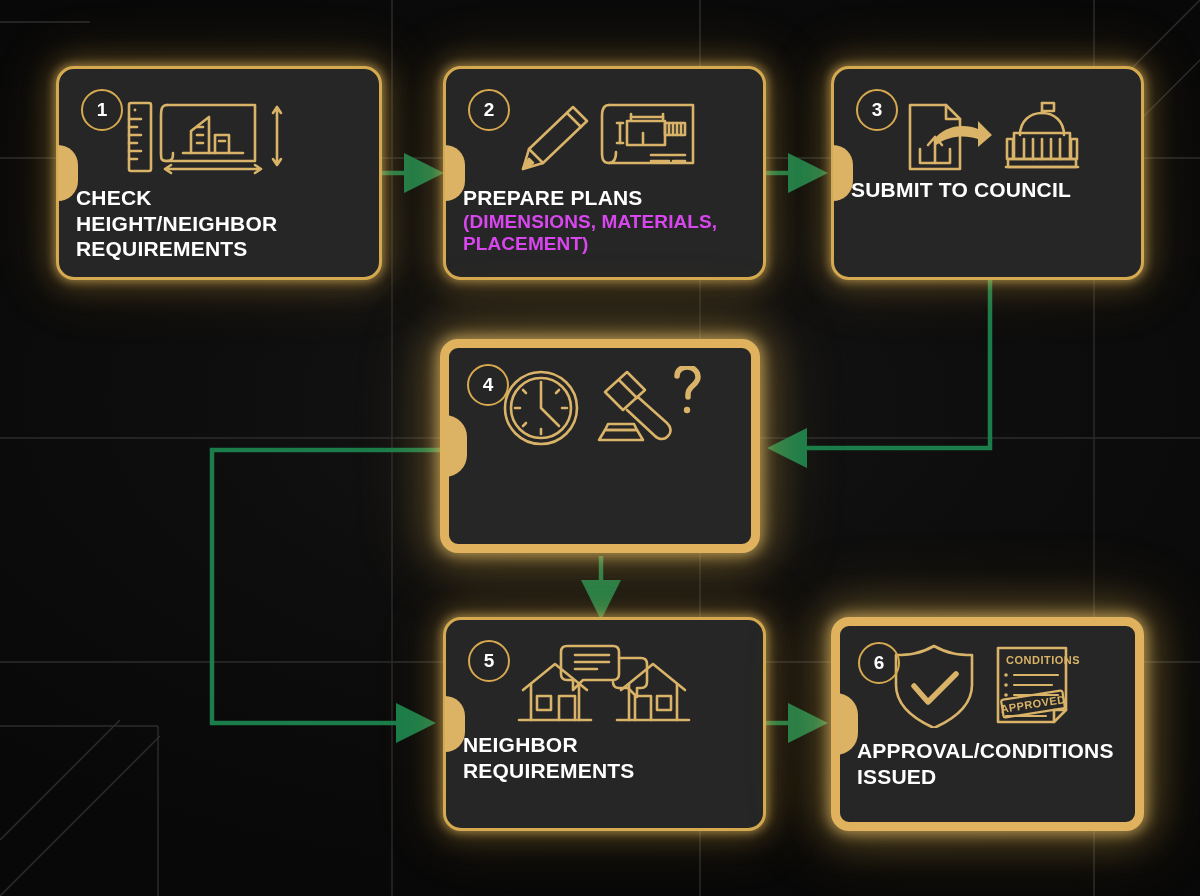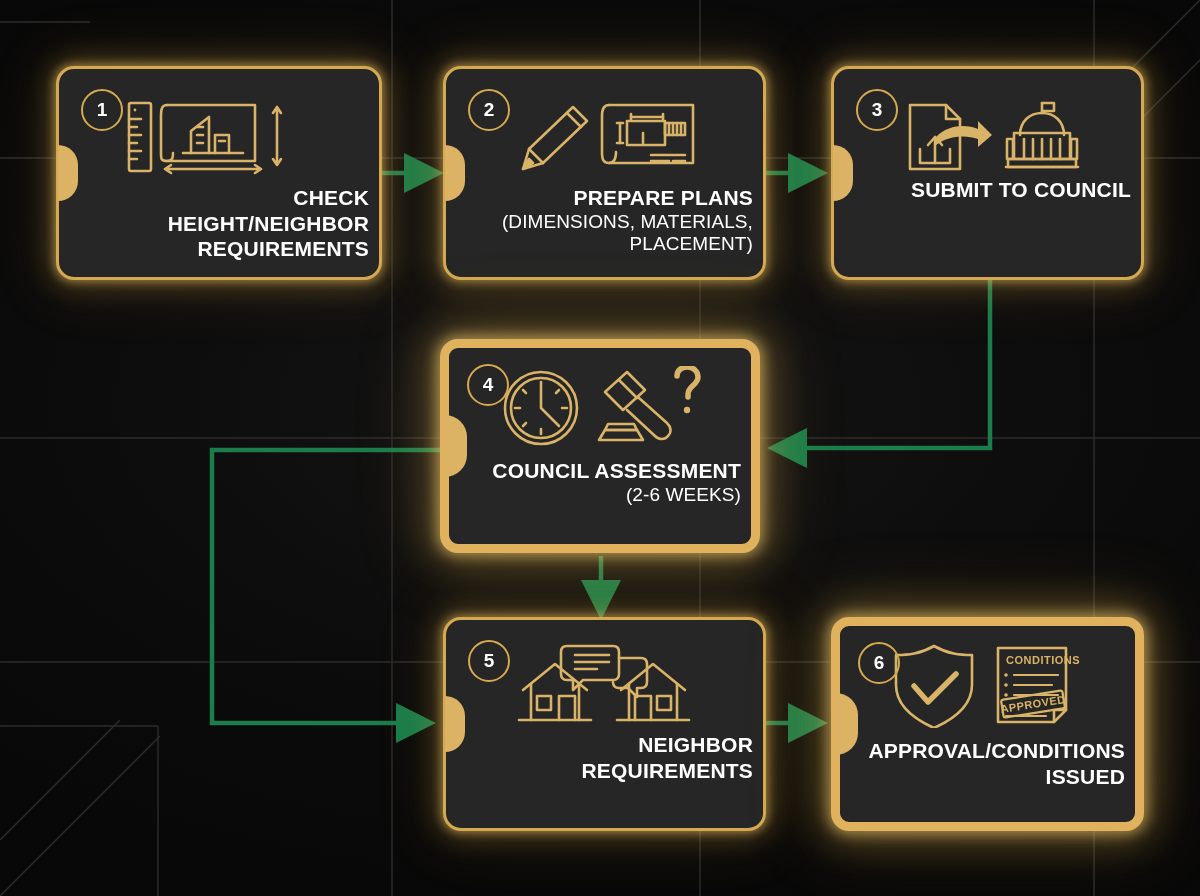--- a/index.html
+++ b/index.html
@@ -98,34 +98,34 @@
     display: flex;
     align-items: flex-end;
     justify-content: center;
     width: 100%;
   }
   .card.thick .icon-wrap { margin-top: 16px; }
 
   .labels {
     margin-top: 8px;
     width: 100%;
-    text-align: right;
-    padding: 0 10px;
+    text-align: left;
+    padding: 0 17px;
     box-sizing: border-box;
   }
   .title {
     color: #ffffff;
     font-weight: bold;
     font-size: 21px;
     line-height: 1.22;
     letter-spacing: 0.2px;
   }
   .subtitle {
-    color: #ffffff;
-    font-weight: normal;
+    color: #d946ef;
+    font-weight: bold;
     font-size: 19px;
     line-height: 1.2;
     letter-spacing: 0.1px;
   }
 </style>
 </head>
 <body>
 
 <div id="stage">
 
@@ -292,24 +292,20 @@
         <path d="M46 22 v20 l14 14"></path>
         <path d="M110 26 l22 -20 l18 18 l-22 20 z"></path>
         <line x1="124" y1="14" x2="142" y2="32"></line>
         <path d="M132 44 l28 26 c4 4 10 4 13 0 c4 -4 3 -9 -1 -13 l-28 -25"></path>
         <path d="M104 74 h44 l-6 -10 h-32 z"></path>
         <path d="M110 64 h32 l-3 -6 h-26 z"></path>
         <path d="M182 10 c0 -6 5 -9 10 -9 c6 0 11 4 11 10 c0 8 -10 9 -10 17 v3" stroke-width="5.5"></path>
         <circle cx="192" cy="44" r="3.2" fill="#d9b368" stroke="none"></circle>
       </svg>
     </div>
-    <div class="labels">
-      <div class="title">COUNCIL ASSESSMENT</div>
-      <div class="subtitle">(2-6 WEEKS)</div>
-    </div>
   </div>
 
   <div class="card" style="left:443px; top:617px; width:323px; height:214px;">
     <span class="tab"></span>
     <div class="badge">5</div>
     <div class="icon-wrap">
       <svg width="200" height="86" viewBox="0 0 200 86" fill="none" stroke="#d9b368" stroke-width="2.6" stroke-linecap="round" stroke-linejoin="round">
         <path d="M62 4 h46 c4 0 6 2 6 6 v22 c0 4 -2 6 -6 6 h-30 l-10 10 v-10 h-6 c-4 0 -6 -2 -6 -6 v-22 c0 -4 2 -6 6 -6 z"></path>
         <line x1="70" y1="13" x2="104" y2="13"></line>
         <line x1="70" y1="20" x2="104" y2="20"></line>

